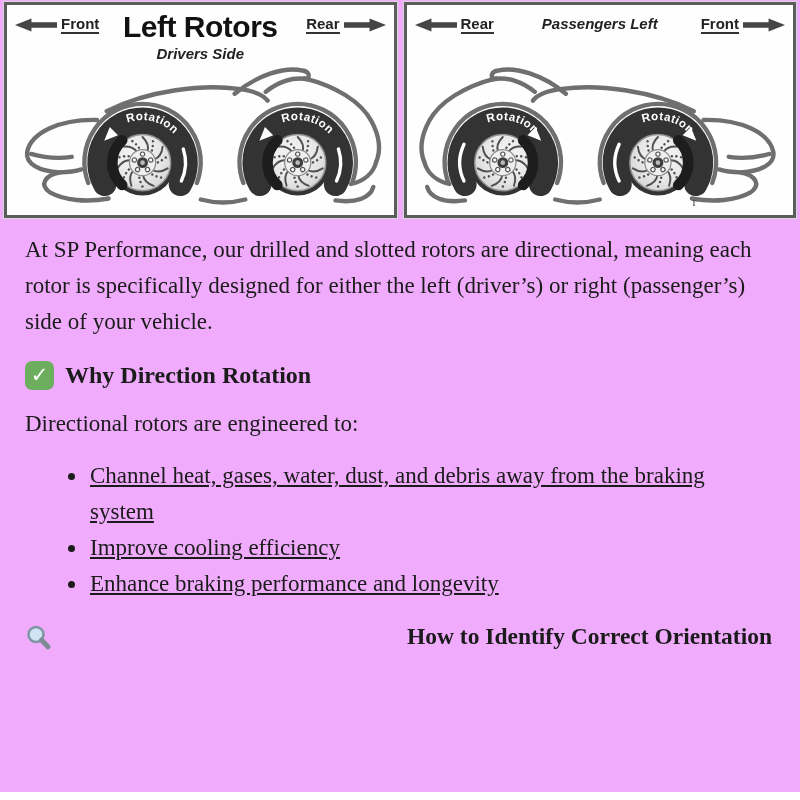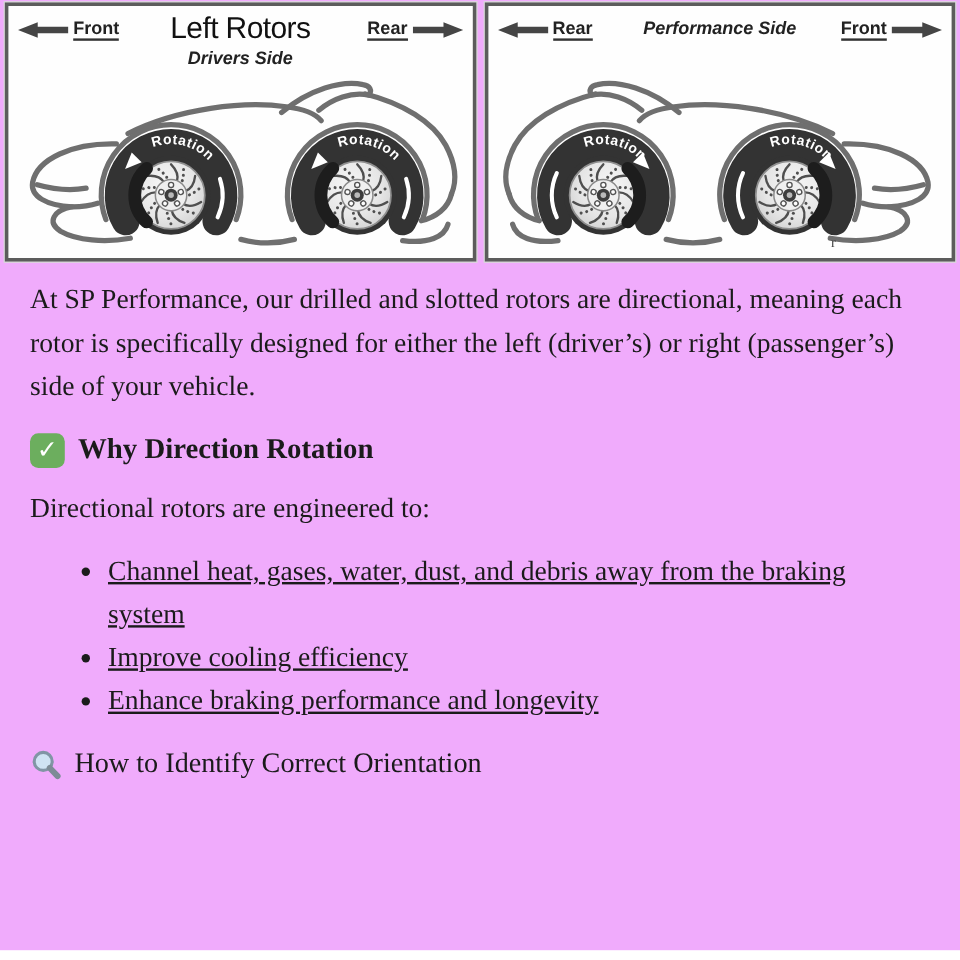--- a/index.html
+++ b/index.html
@@ -11,21 +11,21 @@
   .panel{flex:1;height:216px;box-sizing:border-box;border:3px solid #5c5c5c;
          box-shadow:0 0 0 1px #d9d9d9;background:#fefefe;position:relative;}
   .panel-header{display:flex;justify-content:space-between;align-items:flex-start;
                 padding:7px 8px 0 8px;font-family:"Liberation Sans",sans-serif;}
   .dir{display:flex;align-items:center;gap:4px;width:86px;margin-top:4px;}
   .dir.right{justify-content:flex-end;}
   .dir-label{font-weight:bold;font-size:15px;color:#222;border-bottom:2px solid #333;
              line-height:1.05;}
   .dir svg{flex:0 0 auto;}
   .titles{flex:1;text-align:center;}
-  .p-title{font-size:25px;font-weight:normal;color:#111;line-height:1;letter-spacing:-.5px;}
+  .p-title{font-size:30px;font-weight:bold;color:#111;line-height:1;letter-spacing:-.5px;}
   .p-sub{font-size:15px;font-weight:bold;font-style:italic;color:#222;margin-top:3px;}
   .car{position:absolute;left:0;bottom:0;width:100%;height:160px;display:block;}
   .rot-text{font-family:"Liberation Sans",sans-serif;font-weight:bold;font-size:12px;
             fill:#ffffff;letter-spacing:.5px;}
   .rot-tail{stroke:#ffffff;stroke-width:3.5;fill:none;stroke-linecap:round;}
   .rot-head{fill:#ffffff;}
   .stray{position:absolute;left:286px;top:190px;font-size:12px;color:#444;}
 
   
   article{margin:14px 28px 0 25px;font-size:23px;line-height:36px;}
@@ -33,22 +33,22 @@
   .h-bold{display:flex;align-items:center;gap:11px;margin:18px 0 0 0;
           font-size:24px;font-weight:bold;line-height:34px;}
   .check-badge{width:29px;height:29px;border-radius:7px;display:inline-flex;
                align-items:center;justify-content:center;flex:0 0 auto;
                font-family:"DejaVu Sans",sans-serif;font-size:21px;font-weight:bold;
                color:#fff;}
   .lead{margin:14px 0 16px 0;}
   ul{margin:8px 0 0 0;padding-left:63px;list-style:disc;}
   li{padding-left:2px;text-decoration:underline;}
   li::marker{color:#1b1b1b;}
-  .h-light{display:flex;align-items:center;gap:10px;margin:17px 0 0 0;
-           font-size:23.5px;font-weight:normal;line-height:34px;}
+  .h-light{display:flex;align-items:center;gap:25px;margin:17px 0 0 0;
+           font-size:23.5px;font-weight:bold;line-height:34px;justify-content:space-between;}
   .mag{flex:0 0 auto;margin-top:3px;}
 </style>
 </head>
 <body>
 
 <svg width="0" height="0" style="position:absolute" aria-hidden="true">
   <defs>
     <radialGradient id="rotorGrad" cx="40%" cy="38%" r="75%">
       <stop offset="0%" stop-color="#f7f7f7"></stop>
       <stop offset="60%" stop-color="#e6e6e6"></stop>
@@ -182,21 +182,21 @@
 
     <section class="panel">
       <div class="panel-header">
         <div class="dir">
           <svg width="42" height="14" viewBox="0 0 46 14">
             <path d="M0 7 L18 0 V4 H46 V10 H18 V14 Z" fill="#454545"></path>
           </svg>
           <span class="dir-label">Rear</span>
         </div>
         <div class="titles">
-          <div class="p-sub">Performance Side</div>
+          <div class="p-sub">Passengers Left</div>
         </div>
         <div class="dir right">
           <span class="dir-label">Front</span>
           <svg width="42" height="14" viewBox="0 0 46 14">
             <path d="M46 7 L28 0 V4 H0 V10 H28 V14 Z" fill="#454545"></path>
           </svg>
         </div>
       </div>
       <svg class="car" viewBox="0 0 385 165" preserveAspectRatio="xMidYMax meet">
         <use href="#car-left" transform="translate(385 0) scale(-1 1)"></use>

